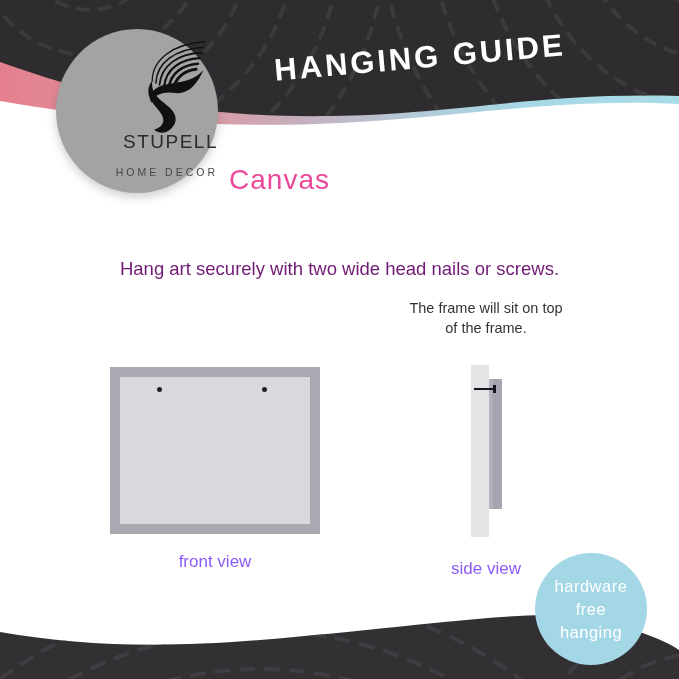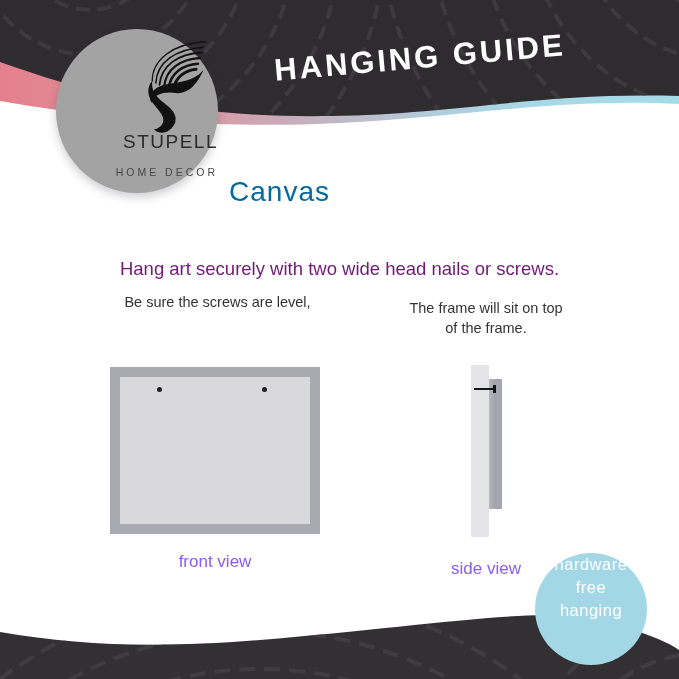--- a/index.html
+++ b/index.html
@@ -26,22 +26,22 @@
     background:#a3a3a3;
     box-shadow:0 4px 10px rgba(60,60,70,.25);
     display:flex;flex-direction:column;align-items:flex-end;
   }
   #logo-swoosh{margin-top:10px;}
   #logo-brand{font-size:19px;letter-spacing:1.5px;color:#2b2b2b;margin-top:-4px;}
   #logo-sub{font-size:10.5px;letter-spacing:3px;color:#474747;margin-top:13px;}
 
   
   #product-heading{
-    left:0;top:176px;width:559px;text-align:center;
-    font-size:28px;letter-spacing:1px;color:#0369a1;
+    left:0;top:164px;width:559px;text-align:center;
+    font-size:28px;letter-spacing:1px;color:#ec4899;
   }
   #intro-text{
     left:0;top:222px;width:679px;text-align:center;
     font-size:18.5px;color:#701a75;margin-top:36px;
   }
 
   
   .instruction{font-size:14.5px;line-height:20px;text-align:center;color:#333;}
   #front-instruction{left:95px;top:292px;width:245px;}
   #side-instruction{left:391px;top:298px;width:190px;}
@@ -67,21 +67,21 @@
   #front-view-label{left:110px;top:552px;width:210px;}
   #side-view-label{left:430px;top:559px;width:112px;}
 
   
   #bottom-svg{left:0;bottom:0;}
 
   
   #badge-circle{
     left:535px;top:553px;width:112px;height:112px;border-radius:50%;
     background:#a3d7e5;
-    display:flex;flex-direction:column;align-items:center;
+    display:flex;flex-direction:column;justify-content:center;align-items:center;
     text-align:center;
   }
   #badge-circle div{color:#ffffff;font-size:16.5px;line-height:23px;letter-spacing:.5px;}
 </style>
 </head>
 <body>
 
 <svg id="banner-svg" class="abs" width="679" height="140" viewBox="0 0 679 140">
   <defs>
     <linearGradient id="ribbonGrad" x1="0" y1="0" x2="679" y2="0" gradientUnits="userSpaceOnUse">
@@ -138,21 +138,20 @@
   </svg>
   <div id="logo-brand">STUPELL</div>
   <div id="logo-sub">HOME DECOR</div>
 </div>
 
 <div id="product-heading" class="abs">Canvas</div>
 
 <div id="intro-text" class="abs">Hang art securely with two wide head nails or screws.</div>
 
 <div id="front-instruction" class="abs instruction">
-  <div>Be sure the screws are level,</div>
 </div>
 
 <div id="side-instruction" class="abs instruction">
   <div>The frame will sit on top</div>
   <div>of the frame.</div>
 </div>
 
 <div id="front-view-frame" class="abs"></div>
 <div id="screw-dot-left" class="abs screw-dot"></div>
 <div id="screw-dot-right" class="abs screw-dot"></div>

